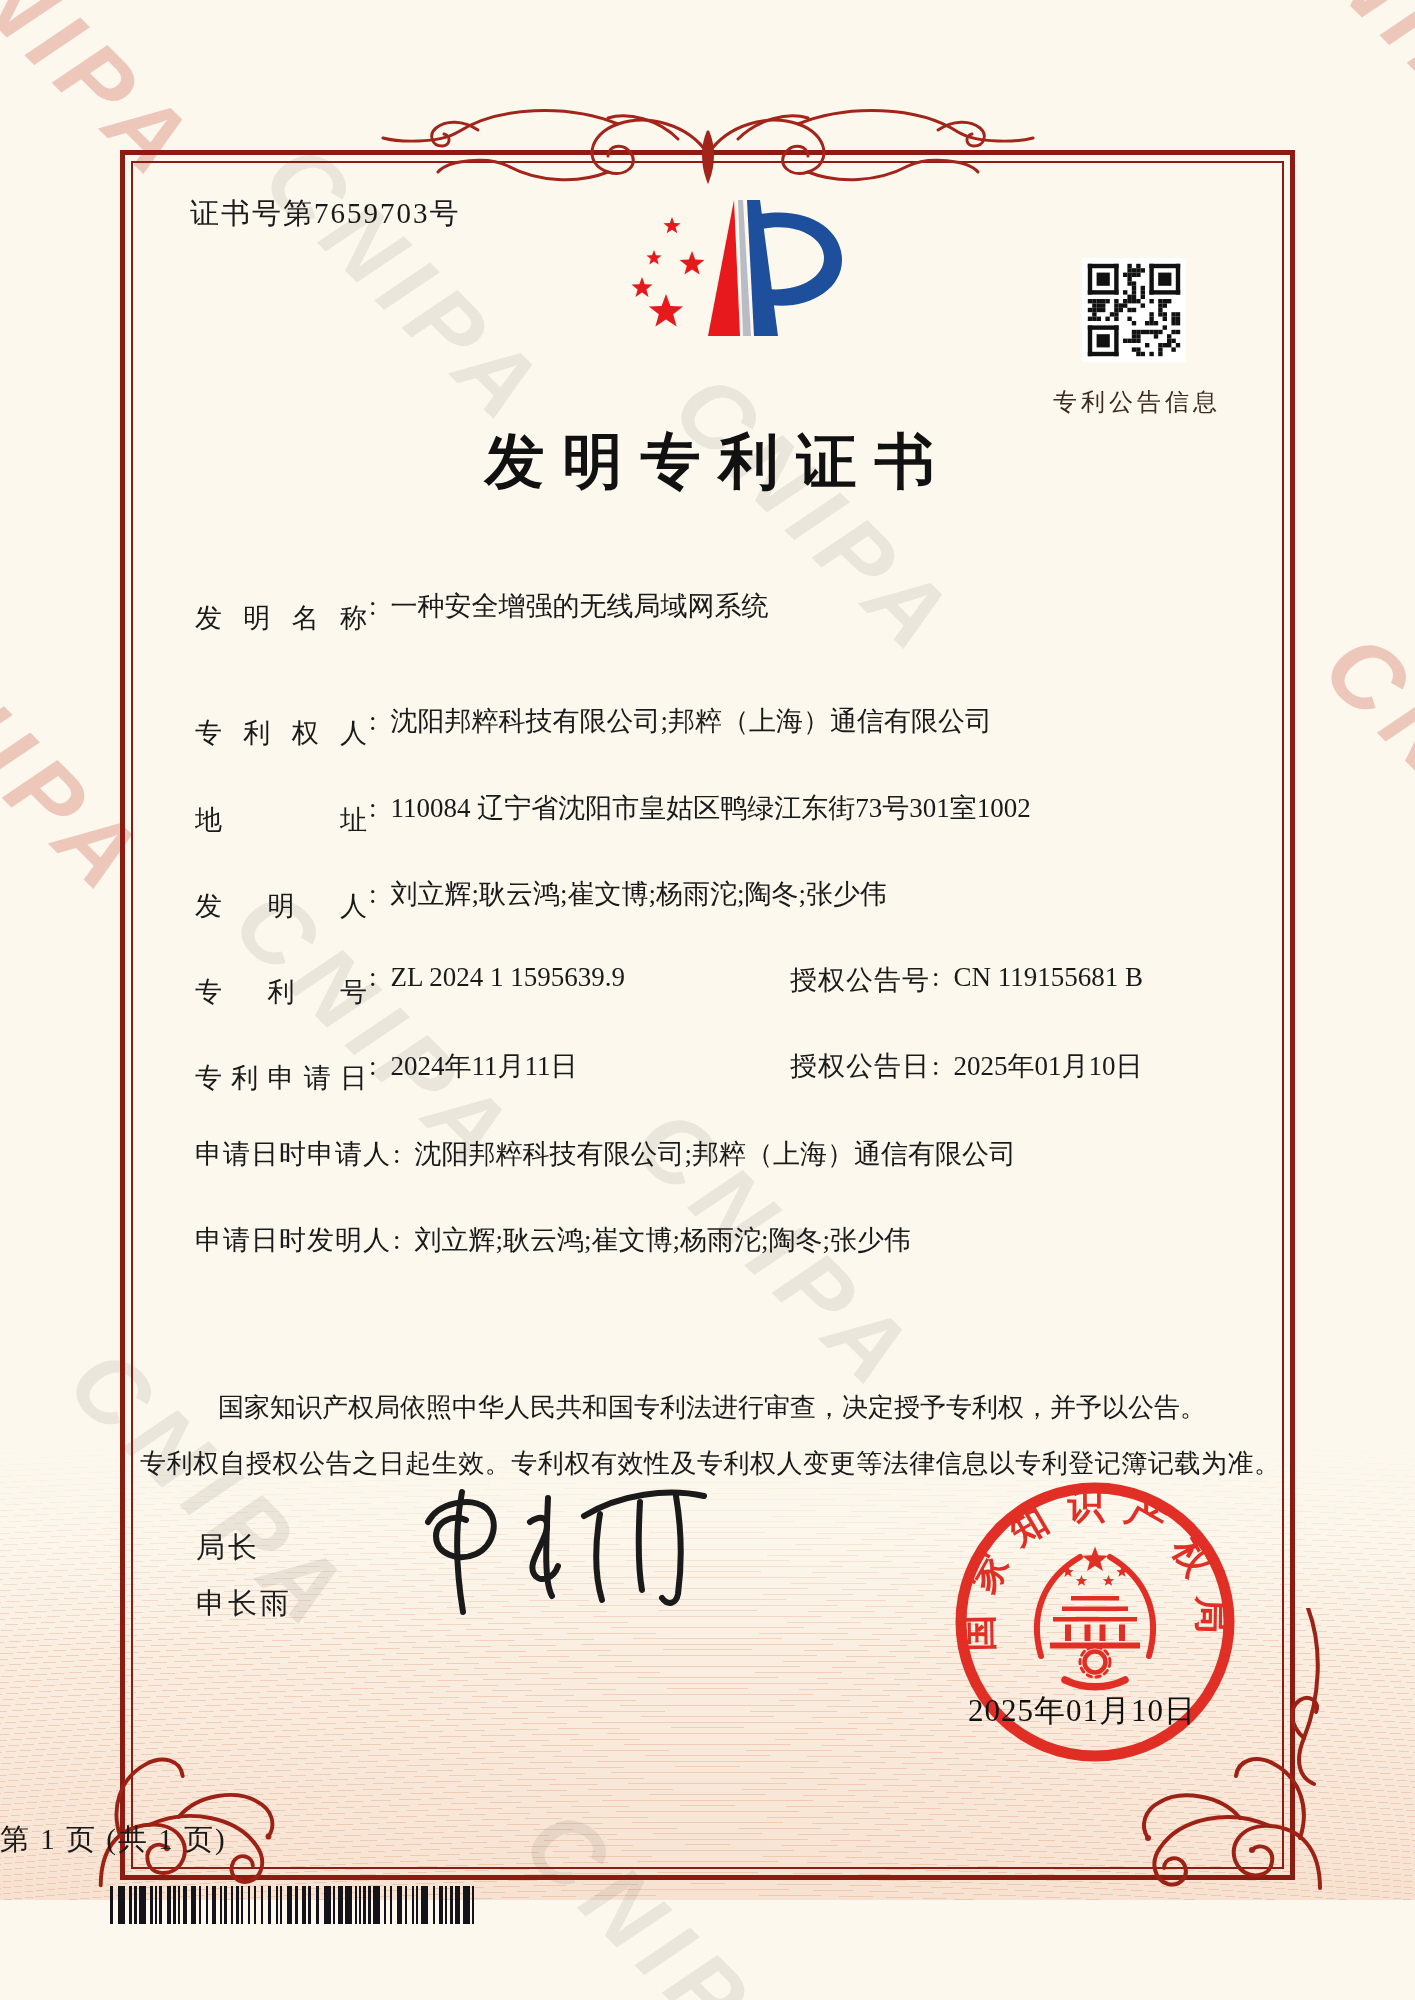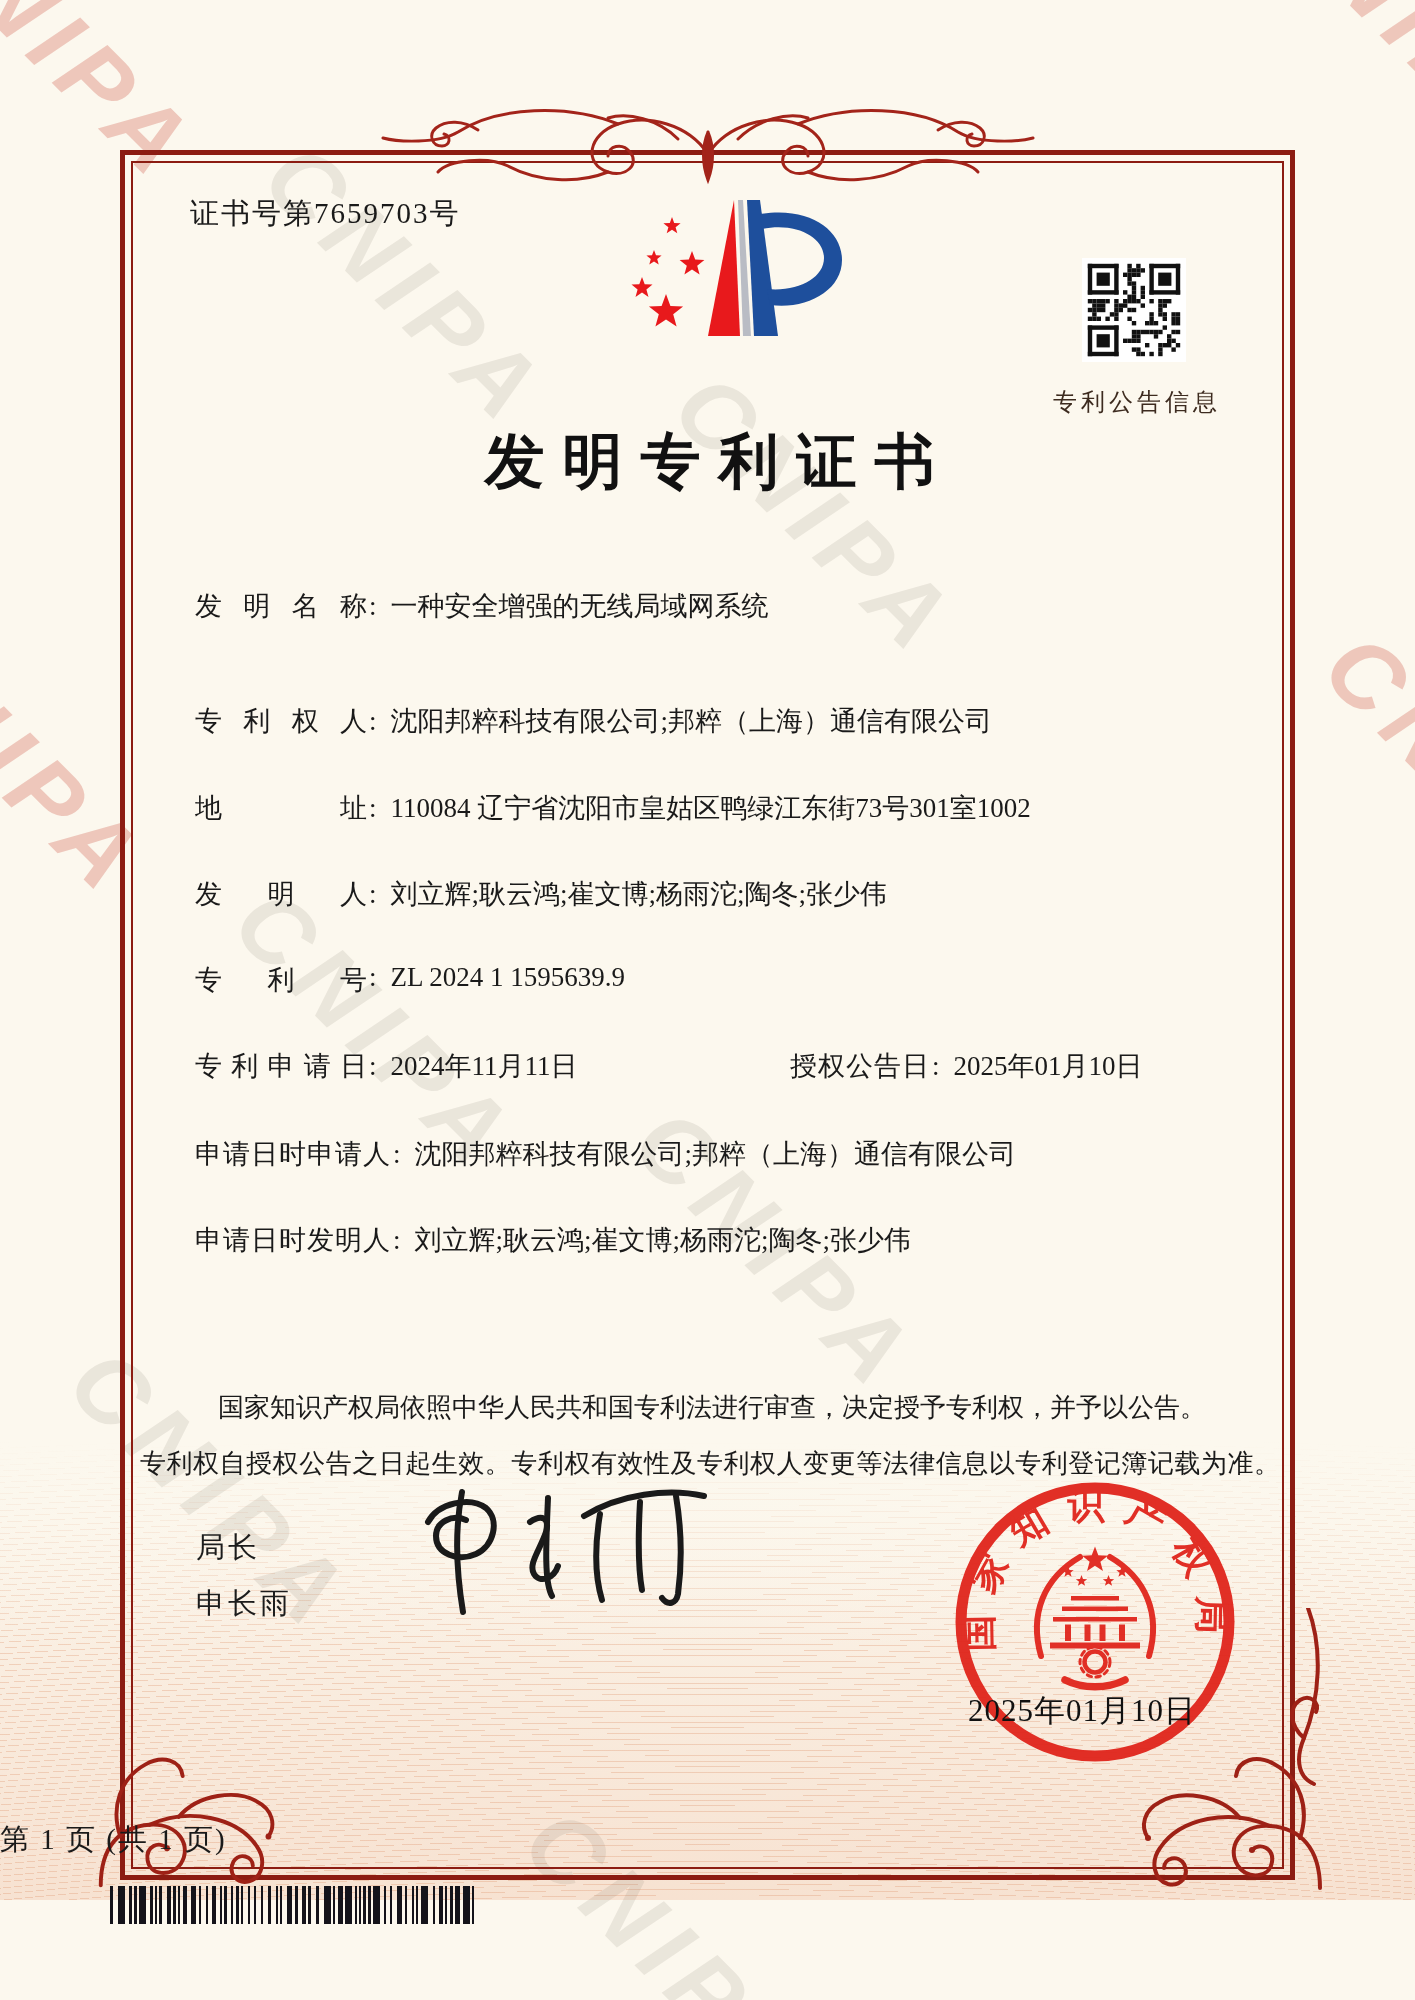--- a/index.html
+++ b/index.html
@@ -35,21 +35,21 @@
   .cert-no{position:absolute; left:190px; top:194px; font-size:29px; letter-spacing:2px; z-index:4;}
   .logo{position:absolute; left:602px; top:188px; z-index:4;}
   .qr{position:absolute; left:1082px; top:258px; width:104px; height:104px; background:#fff; z-index:4;}
   .qr-label{position:absolute; left:1022px; top:386px; width:230px; text-align:center;
     font-size:24px; letter-spacing:4px; color:#3d2b1f; z-index:4;}
   .title{position:absolute; left:0; top:422px; width:1415px; text-align:center;
     font-size:60px; font-weight:bold; letter-spacing:18px; color:#111; z-index:4;margin-left:11px;}
   
   .row{position:absolute; left:195px; font-size:27px; z-index:4; white-space:nowrap;}
   .row-r{left:790px;}
-  .flabel{display:inline-block; width:172px; text-align:justify; text-align-last:justify; vertical-align:top;}
+  .flabel{display:inline-block; width:172px; text-align:justify; text-align-last:justify; vertical-align:top;margin-top:12px;}
   .flabel-nat{display:inline-block; letter-spacing:1px; vertical-align:top;}
   .colon{margin-left:2px;}
   .fvalue{margin-left:14px;}
   
   .statement{position:absolute; left:140px; top:1380px; width:1140px; font-size:26px; z-index:4; line-height:56px;}
   .statement .l1{text-indent:3em;}
   .statement .l2{text-align:justify; text-align-last:justify;}
   
   .signer{position:absolute; left:196px; font-size:29px; letter-spacing:3px; z-index:5;
     font-family:"Liberation Sans","DejaVu Sans",sans-serif; font-weight:400; color:#1c1c1c;}
@@ -284,20 +284,23 @@
   </div>
   <div class="row" style="top:790px">
     <span class="flabel">地址</span><span class="colon">:</span><span class="fvalue">110084 辽宁省沈阳市皇姑区鸭绿江东街73号301室1002</span>
   </div>
   <div class="row" style="top:876px">
     <span class="flabel">发明人</span><span class="colon">:</span><span class="fvalue">刘立辉;耿云鸿;崔文博;杨雨沱;陶冬;张少伟</span>
   </div>
   <div class="row" style="top:962px">
     <span class="flabel">专利号</span><span class="colon">:</span><span class="fvalue">ZL 2024 1 1595639.9</span>
   </div>
+  <div class="row row-r" style="top:962px">
+    <span class="flabel-nat">授权公告号</span><span class="colon">:</span><span class="fvalue">CN 119155681 B</span>
+  </div>
   <div class="row" style="top:1048px">
     <span class="flabel">专利申请日</span><span class="colon">:</span><span class="fvalue">2024年11月11日</span>
   </div>
   <div class="row row-r" style="top:1048px">
     <span class="flabel-nat">授权公告日</span><span class="colon">:</span><span class="fvalue">2025年01月10日</span>
   </div>
   <div class="row" style="top:1136px">
     <span class="flabel-nat">申请日时申请人</span><span class="colon">:</span><span class="fvalue">沈阳邦粹科技有限公司;邦粹（上海）通信有限公司</span>
   </div>
   <div class="row" style="top:1222px">

